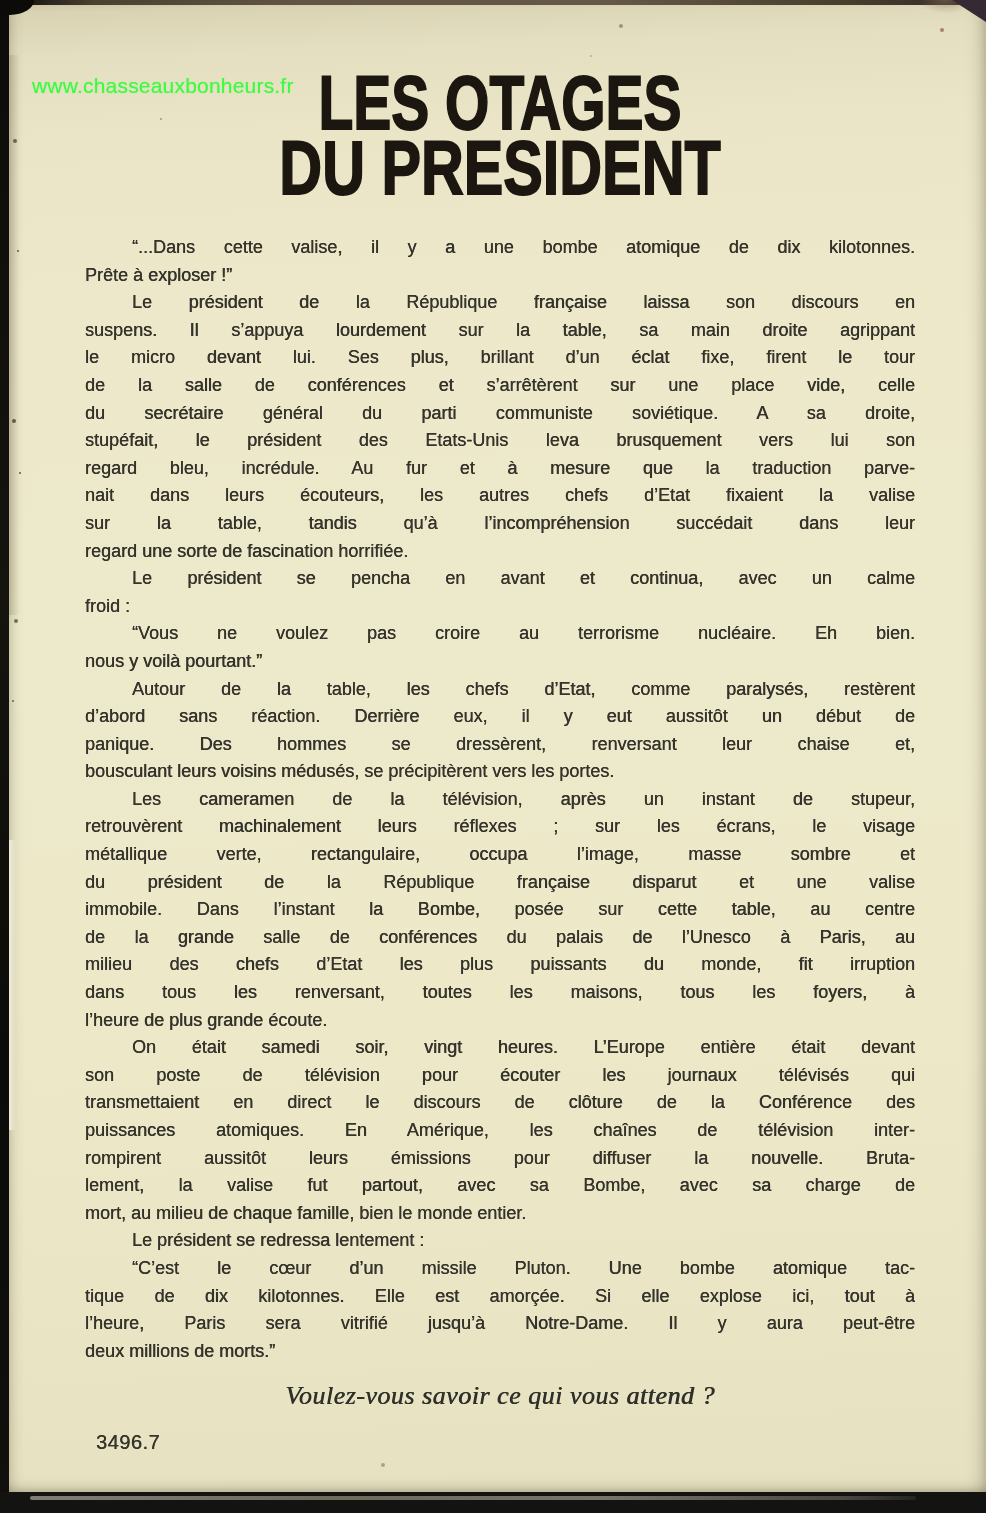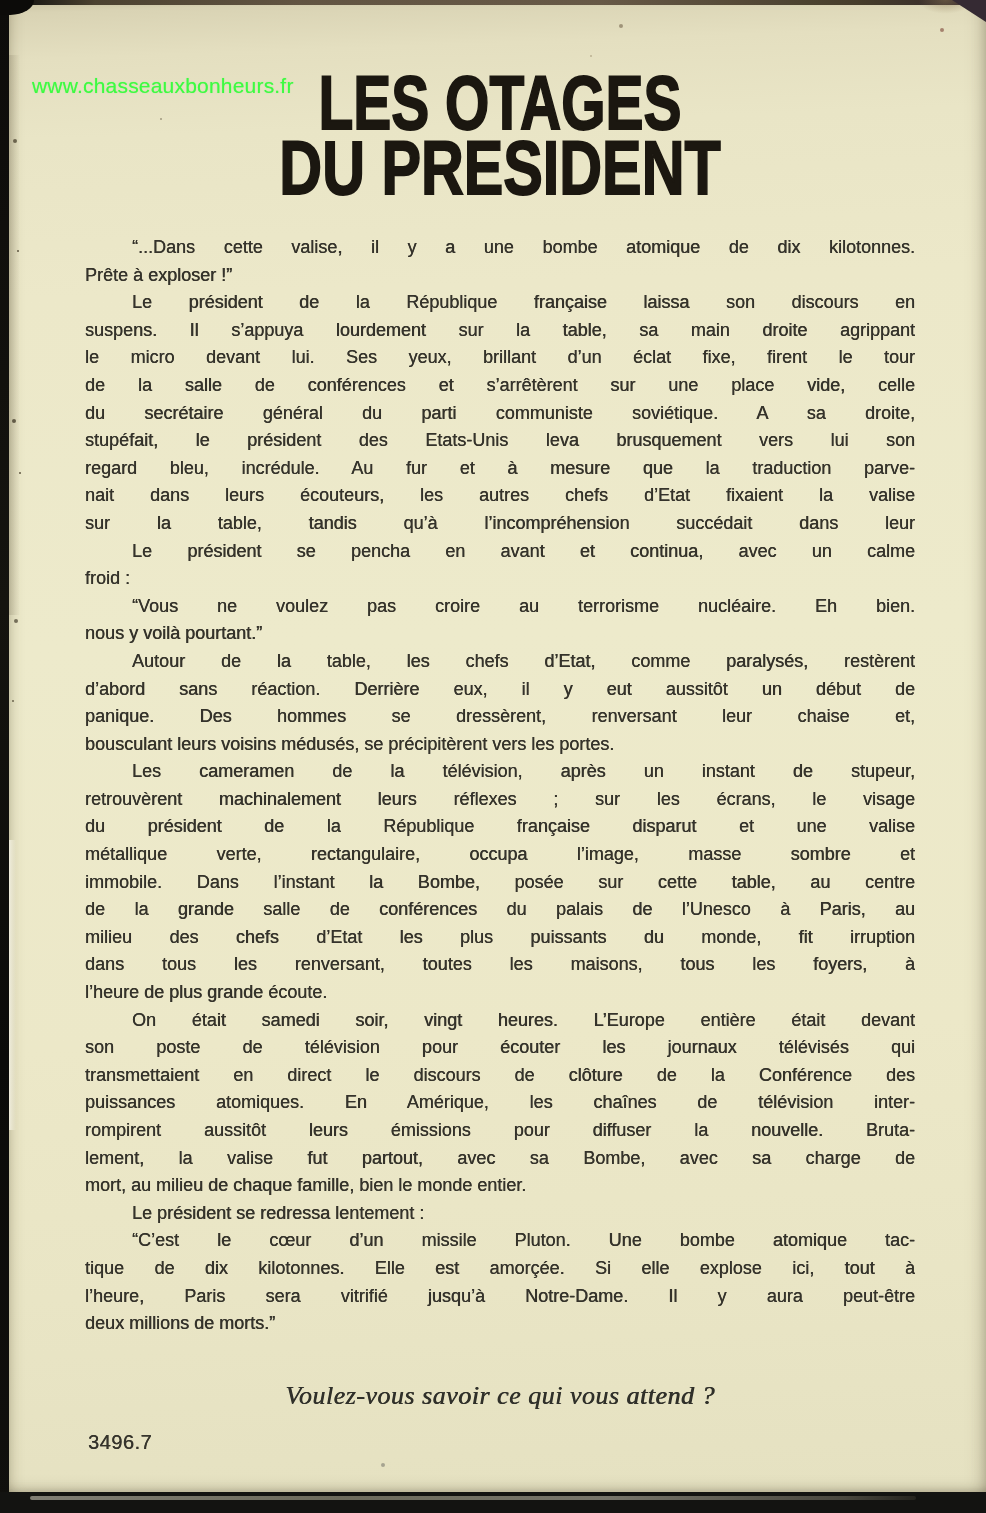--- a/index.html
+++ b/index.html
@@ -75,21 +75,21 @@
     text-shadow:.35px 0 0 currentColor;margin-top:12px;}
   .line{height:27.6px;line-height:27.6px;text-align:justify;text-align-last:justify;
     overflow:hidden;white-space:nowrap;}
   .line.last{text-align-last:left;}
   .line.indent{text-indent:47px;}
 
   
   .tagline{position:absolute;left:85px;top:1381px;width:830px;text-align:center;
     font-style:italic;font-size:26px;letter-spacing:.5px;color:#30302a;
     text-shadow:.6px 0 0 currentColor;font-family:Liberation Serif, serif;}
-  .code{position:absolute;left:88px;top:1431px;font-size:20px;letter-spacing:.5px;
+  .code{position:absolute;left:96px;top:1431px;font-size:20px;letter-spacing:.5px;
     color:#36342c;text-shadow:.3px 0 0 currentColor;}
 </style>
 </head>
 <body>
 
 <div class="page">
 
   <div class="cover"></div>
 
   <div class="edge-left"></div>
@@ -108,47 +108,48 @@
   </h1>
 
   <div class="body-text" id="body-text">
       <div>
         <div class="line indent">“...Dans cette valise, il y a une bombe atomique de dix kilotonnes.</div>
         <div class="line last">Prête à exploser !”</div>
       </div>
       <div>
         <div class="line indent">Le président de la République française laissa son discours en</div>
         <div class="line">suspens. Il s’appuya lourdement sur la table, sa main droite agrippant</div>
-        <div class="line">le micro devant lui. Ses yeux, brillant d’un éclat fixe, firent le tour</div>
+        <div class="line">le micro devant lui. Ses plus, brillant d’un éclat fixe, firent le tour</div>
         <div class="line">de la salle de conférences et s’arrêtèrent sur une place vide, celle</div>
         <div class="line">du secrétaire général du parti communiste soviétique. A sa droite,</div>
         <div class="line">stupéfait, le président des Etats-Unis leva brusquement vers lui son</div>
         <div class="line">regard bleu, incrédule. Au fur et à mesure que la traduction parve-</div>
         <div class="line">nait dans leurs écouteurs, les autres chefs d’Etat fixaient la valise</div>
         <div class="line">sur la table, tandis qu’à l’incompréhension succédait dans leur</div>
+        <div class="line last">regard une sorte de fascination horrifiée.</div>
       </div>
       <div>
         <div class="line indent">Le président se pencha en avant et continua, avec un calme</div>
         <div class="line last">froid :</div>
       </div>
       <div>
         <div class="line indent">“Vous ne voulez pas croire au terrorisme nucléaire. Eh bien.</div>
         <div class="line last">nous y voilà pourtant.”</div>
       </div>
       <div>
         <div class="line indent">Autour de la table, les chefs d’Etat, comme paralysés, restèrent</div>
         <div class="line">d’abord sans réaction. Derrière eux, il y eut aussitôt un début de</div>
         <div class="line">panique. Des hommes se dressèrent, renversant leur chaise et,</div>
         <div class="line last">bousculant leurs voisins médusés, se précipitèrent vers les portes.</div>
       </div>
       <div>
         <div class="line indent">Les cameramen de la télévision, après un instant de stupeur,</div>
         <div class="line">retrouvèrent machinalement leurs réflexes ; sur les écrans, le visage</div>
+        <div class="line">métallique verte, rectangulaire, occupa l’image, masse sombre et</div>
         <div class="line">du président de la République française disparut et une valise</div>
-        <div class="line">métallique verte, rectangulaire, occupa l’image, masse sombre et</div>
         <div class="line">immobile. Dans l’instant la Bombe, posée sur cette table, au centre</div>
         <div class="line">de la grande salle de conférences du palais de l’Unesco à Paris, au</div>
         <div class="line">milieu des chefs d’Etat les plus puissants du monde, fit irruption</div>
         <div class="line">dans tous les renversant, toutes les maisons, tous les foyers, à</div>
         <div class="line last">l’heure de plus grande écoute.</div>
       </div>
       <div>
         <div class="line indent">On était samedi soir, vingt heures. L’Europe entière était devant</div>
         <div class="line">son poste de télévision pour écouter les journaux télévisés qui</div>
         <div class="line">transmettaient en direct le discours de clôture de la Conférence des</div>

